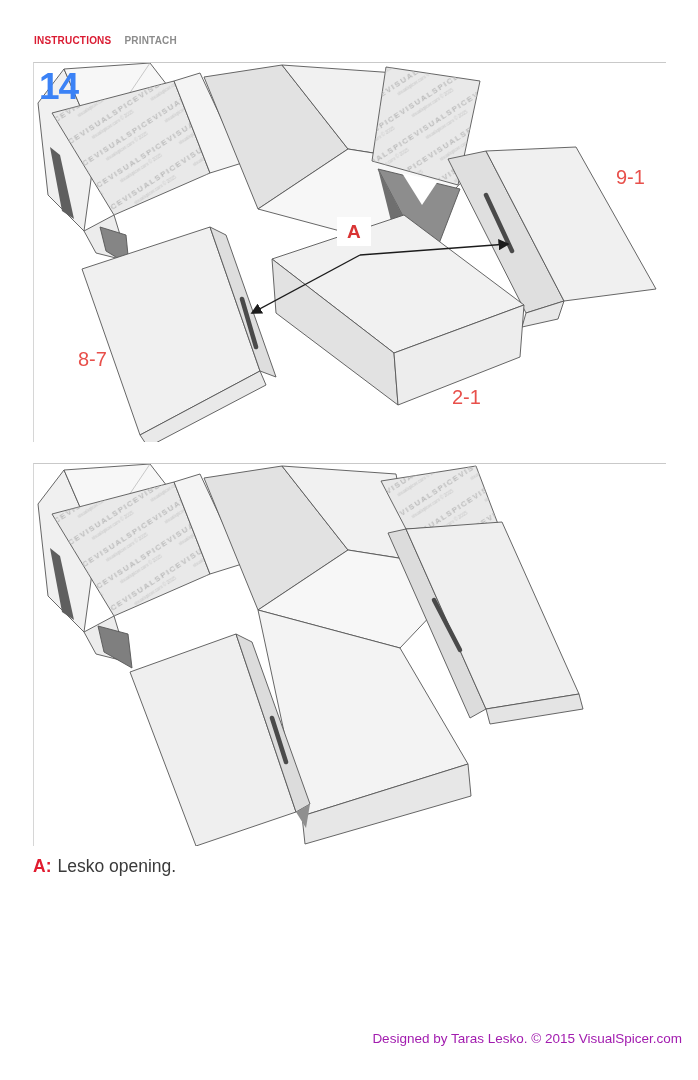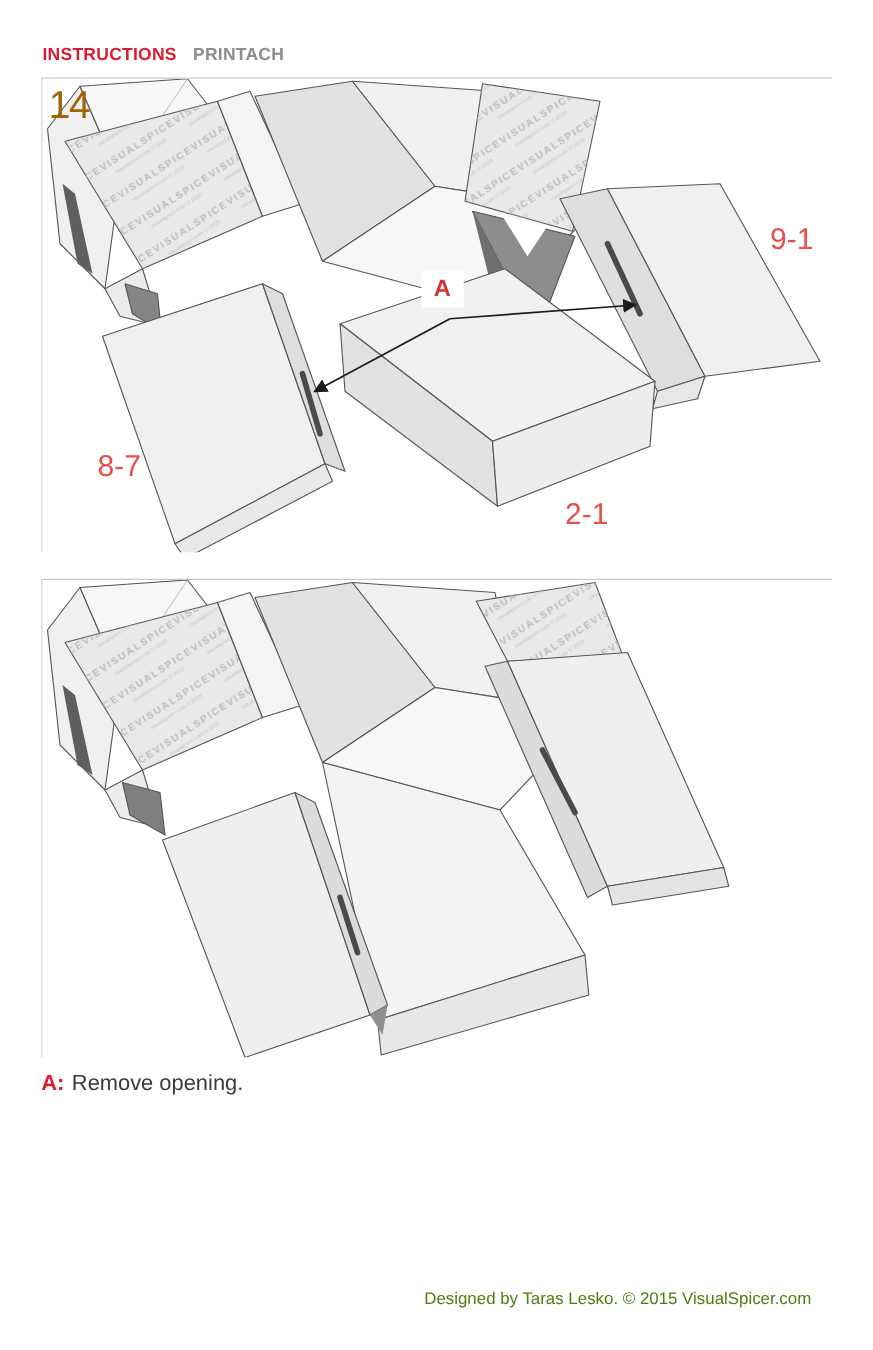--- a/index.html
+++ b/index.html
@@ -1,35 +1,35 @@
 <!DOCTYPE html>
 <html><head>
 <meta charset="utf-8">
 <style>
   html,body{margin:0;padding:0;}
   body{
     width:698px;height:1080px;background:#ffffff;position:relative;overflow:hidden;
     font-family:"Liberation Sans",sans-serif;
   }
-  .header{position:absolute;left:34px;top:35px;font-size:14px;font-weight:bold;letter-spacing:.2px;white-space:nowrap;}
+  .header{position:absolute;left:34px;top:35px;font-size:10px;font-weight:bold;letter-spacing:.2px;white-space:nowrap;}
   .header .h-title{color:#da1b32;margin-right:13px;}
   .header .h-sub{color:#8c8c8c;}
   .panel{position:absolute;left:33px;width:632px;border-top:1px solid #c9c9c9;border-left:1px solid #d6d6d6;overflow:hidden;}
   .panel-1{top:62px;height:379px;}
   .panel-2{top:463px;height:382px;}
   .fig{position:absolute;left:0;top:0;width:100%;height:100%;display:block;}
-  .step-number{position:absolute;left:5px;top:5px;font-size:31px;font-weight:normal;color:#a16207;letter-spacing:-1px;line-height:1;}
-  .piece-label{position:absolute;font-size:24px;color:#e8504b;line-height:1;white-space:nowrap;margin-top:13px;}
+  .step-number{position:absolute;left:5px;top:5px;font-size:37px;font-weight:bold;color:#3b82f6;letter-spacing:-1px;line-height:1;}
+  .piece-label{position:absolute;font-size:20px;color:#e8504b;line-height:1;white-space:nowrap;}
   .lbl-9{left:582px;top:104px;}
   .lbl-8{left:44px;top:286px;}
   .lbl-10{left:418px;top:324px;}
   .a-marker{position:absolute;left:303px;top:154px;background:#ffffff;color:#d93434;font-weight:bold;font-size:19px;line-height:1;padding:5px 10px;}
   .note{position:absolute;left:33px;top:856px;font-size:17.5px;color:#3a3a3a;}
   .note .note-marker{color:#e11b2f;font-weight:bold;margin-right:6px;}
-  .footer{position:absolute;right:49px;top:1031px;font-size:13.5px;color:#4d7c0f;white-space:nowrap;}
+  .footer{position:absolute;right:16px;top:1031px;font-size:13.5px;color:#a21caf;white-space:nowrap;}
 </style>
 </head>
 <body>
 
 <div class="header">
   <span class="h-title">INSTRUCTIONS</span><span class="h-sub">PRINTACH</span>
 </div>
 
 <div class="panel panel-1">
   <svg class="fig" viewBox="0 0 632 379">
@@ -147,16 +147,16 @@
         <polygon points="96,208 202,170 262,348 162,382" fill="#efefef"></polygon>
         <polygon points="202,170 218,178 276,340 262,348" fill="#dcdcdc"></polygon>
         <polygon points="262,348 276,340 272,364" fill="#8f8f8f" stroke="none"></polygon>
         <line x1="238" y1="254" x2="252" y2="298" stroke="#4a4a4a" stroke-width="4.5" stroke-linecap="round"></line>
       </g>
     </g>
   </svg>
 </div>
 
 <div class="note">
-  <span class="note-marker">A:</span><span class="note-text">Remove opening.</span>
+  <span class="note-marker">A:</span><span class="note-text">Lesko opening.</span>
 </div>
 
 <div class="footer">Designed by Taras Lesko. © 2015 VisualSpicer.com</div>
 
 </body></html>

